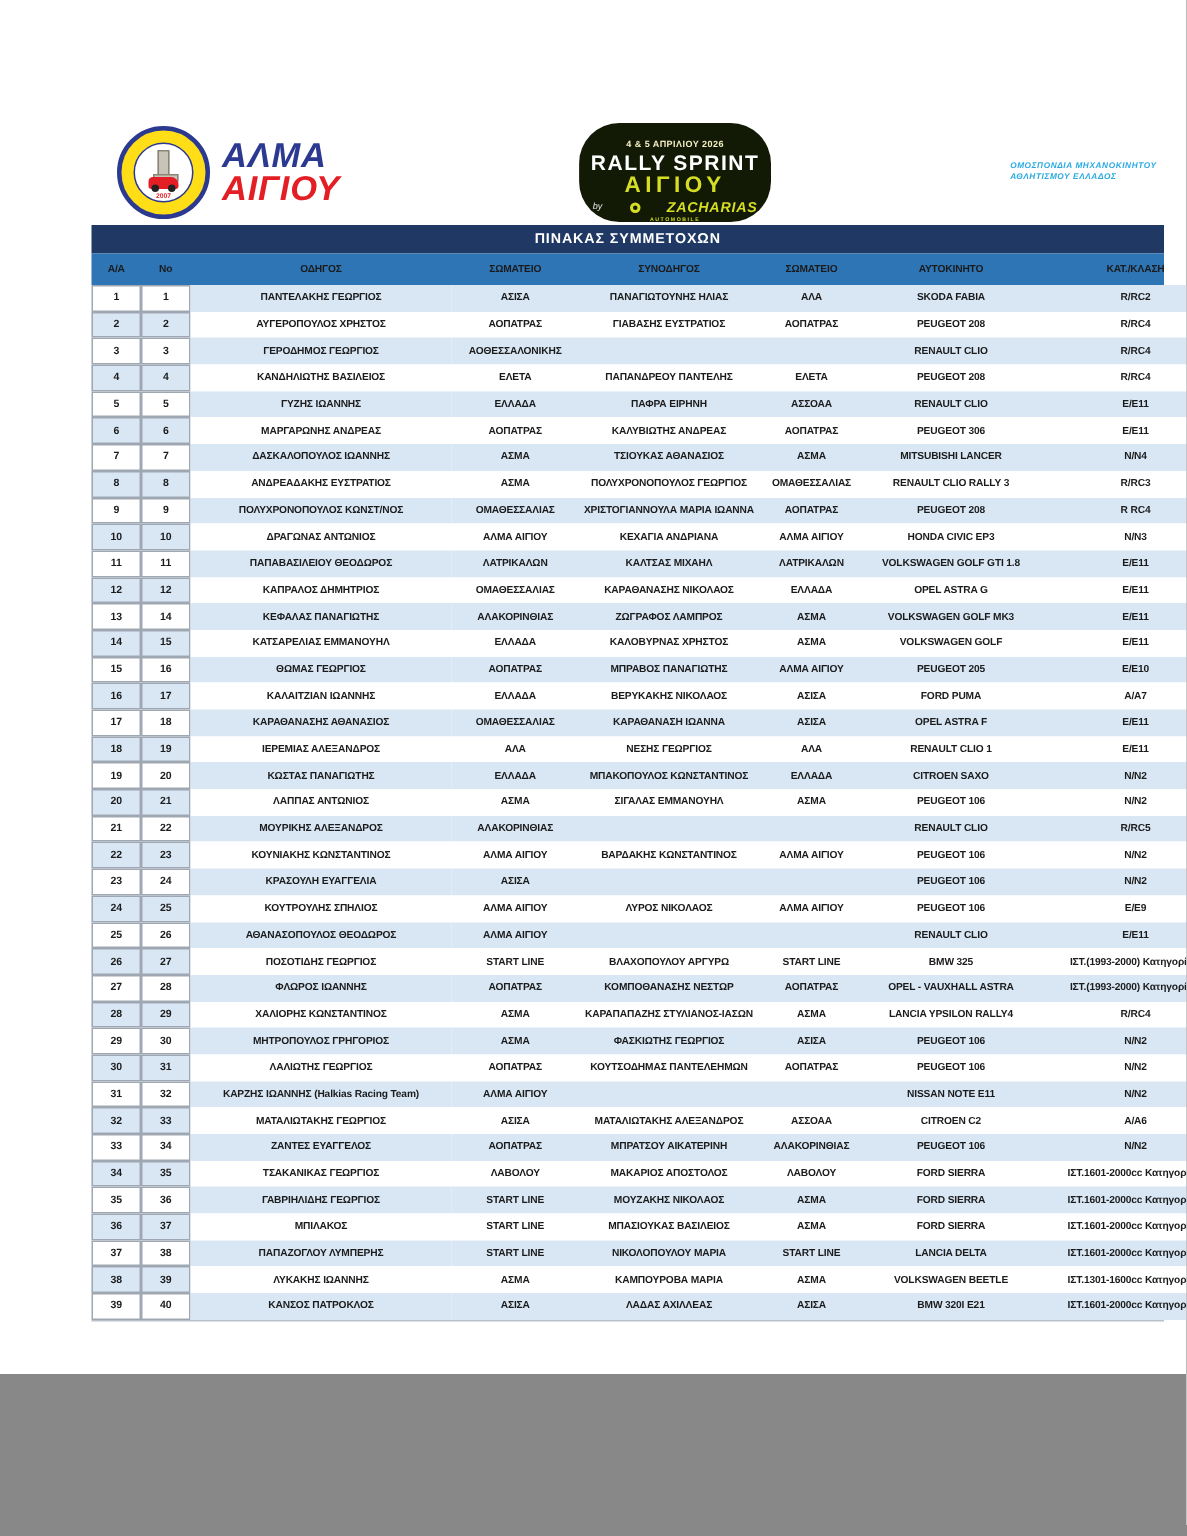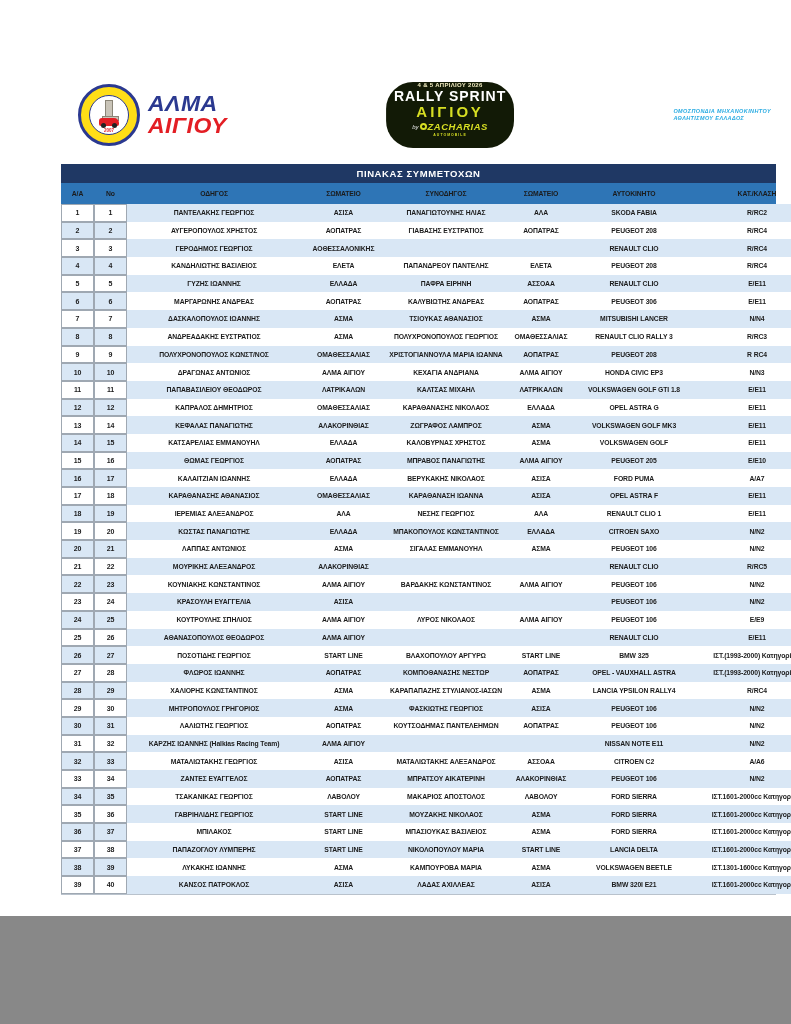--- a/index.html
+++ b/index.html
@@ -41,39 +41,39 @@
   .car:before,.car:after{content:""; position:absolute; bottom:-2px; width:5px; height:5px; border-radius:50%; background:#222;}
   .car:before{left:2px;} .car:after{right:2px;}
   .emblem-year{position:absolute; bottom:1px; left:50%; transform:translateX(-50%); font-size:4.5px; font-weight:bold; color:var(--alma-red);}
   .alma-text{font-weight:bold; font-style:italic; font-size:23px; line-height:0.95; letter-spacing:0.5px;}
   .alma-line1{color:var(--alma-blue);}
   .alma-line2{color:var(--alma-red);}
 
   .badge{
     width:128px; height:66px; background:#121a06; color:#fff;
     clip-path:polygon(7% 0,93% 0,100% 22%,100% 78%,93% 100%,7% 100%,0 78%,0 22%);
-    display:flex; flex-direction:column; align-items:center; justify-content:flex-start;
+    display:flex; flex-direction:column; align-items:center; justify-content:flex-end;
     gap:1px; text-align:center;border-radius:27px;
   }
   .badge-date{font-size:6px; font-weight:bold; color:#f3edc2; letter-spacing:0.3px;}
   .badge-title1{font-size:14px; font-weight:bold; color:#ffffff; letter-spacing:1px; line-height:1;}
   .badge-title2{font-size:15px; font-weight:bold; color:var(--lime); letter-spacing:3px; line-height:1;}
-  .badge-by{display:flex; align-items:center; gap:1px; margin-top:2px;}
+  .badge-by{display:flex; align-items:center; gap:18px; margin-top:2px;}
   .badge-by .by{font-size:6px; font-style:italic; color:#e6e6e6;}
   .wheel{width:7px; height:7px; border-radius:50%; background:var(--lime); position:relative; display:inline-block;}
   .wheel:before{content:""; position:absolute; inset:2px; border-radius:50%; background:#121a06;}
   .badge-sponsor{font-size:9.5px; font-weight:bold; font-style:italic; color:var(--lime); letter-spacing:0.5px; line-height:1;}
   .badge-sponsor-sub{font-size:3.5px; font-weight:bold; color:var(--lime); letter-spacing:1px;}
 
   .omae{text-align:left; line-height:1;}
   .omae-title{font-size:34px; font-weight:bold; font-style:italic; color:#111; letter-spacing:-1px; font-family:"Liberation Serif", serif;}
   .omae-sub{font-size:5.5px; font-weight:bold; font-style:italic; color:var(--cyan); letter-spacing:0.4px; line-height:1.25;}
 
   
-  .tablewrap{position:absolute; left:15px; top:164px; width:761px;padding-left:46px;}
+  .tablewrap{position:absolute; left:15px; top:150px; width:761px;padding-left:46px;}
   .ttitle{
     height:19px; background:var(--navy); color:#fff;
     display:flex; align-items:center; justify-content:center;
     font-size:9.5px; font-weight:bold; letter-spacing:0.6px;
   }
   .thead{
     height:21px; background:var(--header-blue); color:#fff;
     display:grid; grid-template-columns:33px 33px 174px 85px 120px 70px 116px 130px;
     align-items:center; text-align:center;
     font-size:7.5px; font-weight:bold; letter-spacing:0.2px;

